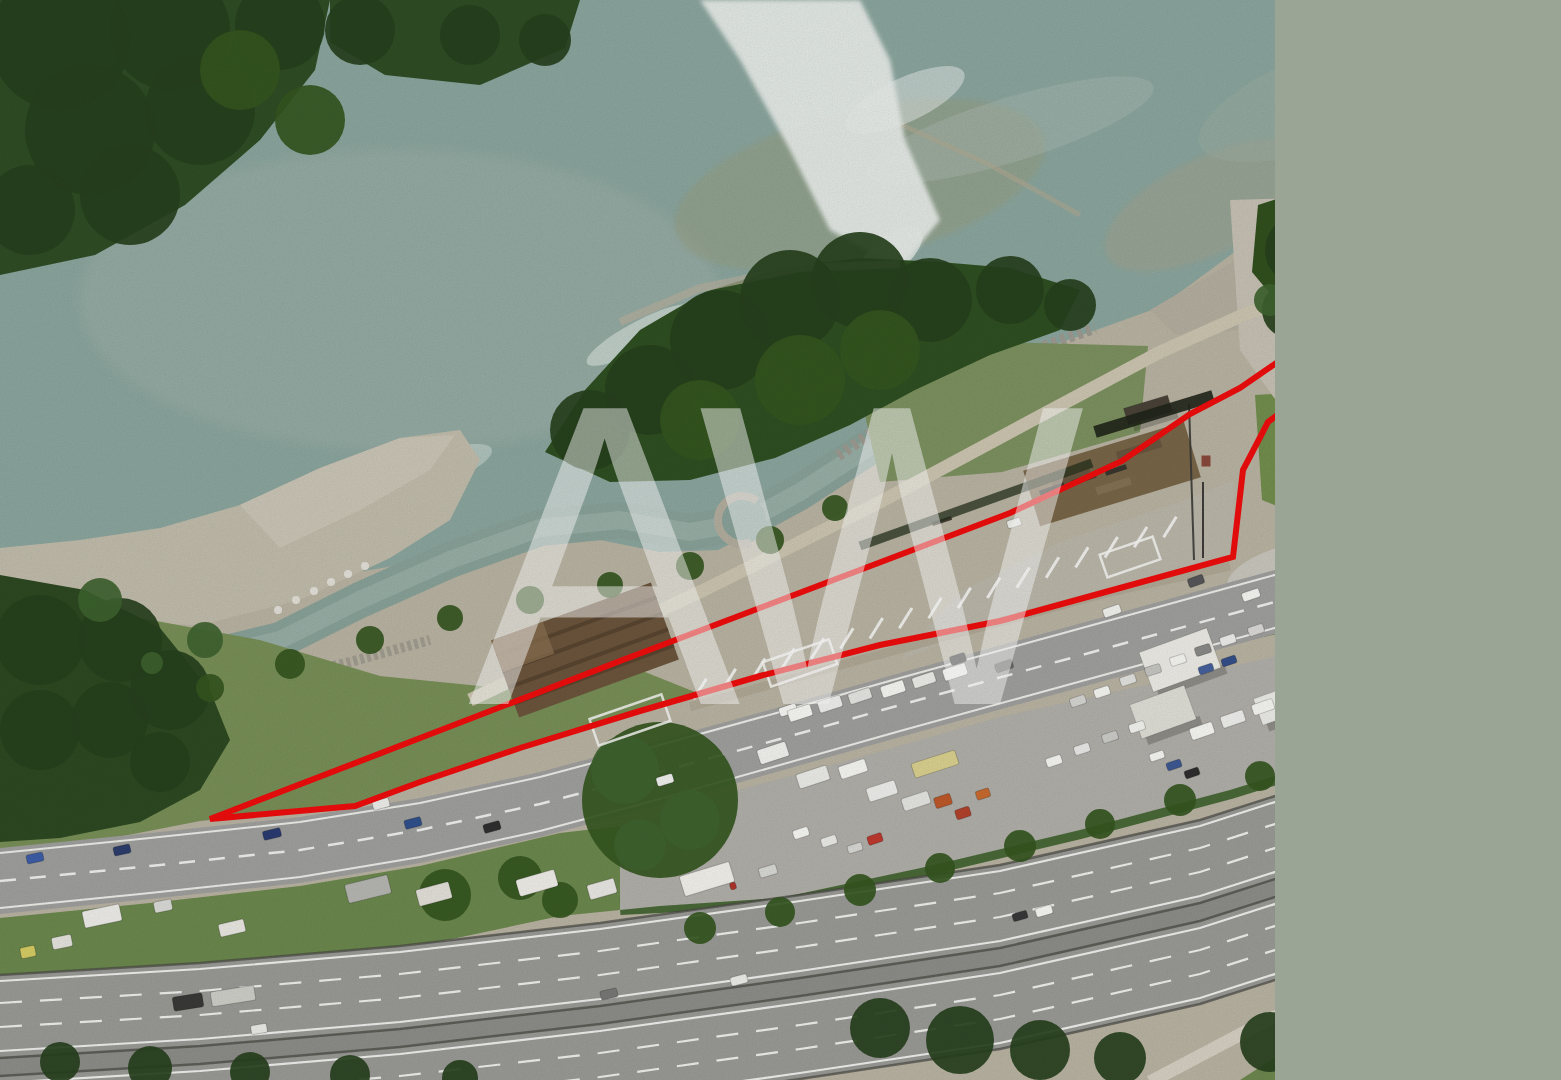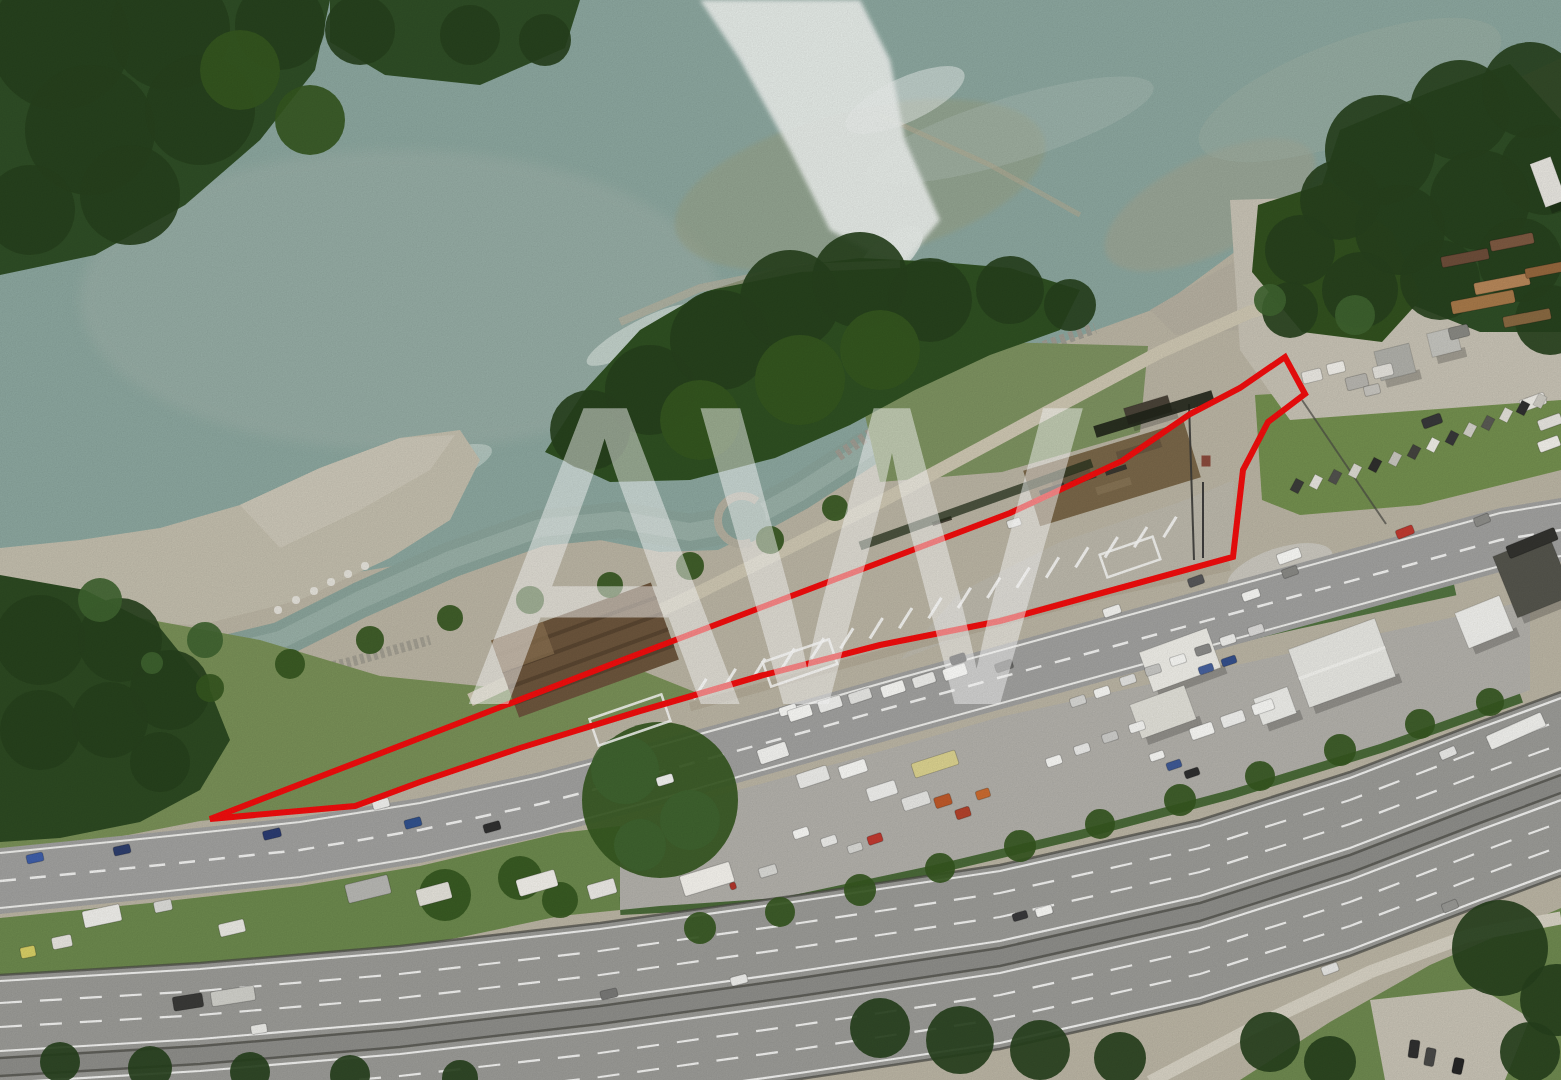--- a/index.html
+++ b/index.html
@@ -1,16 +1,16 @@
 <!DOCTYPE html>
 <html><head>
 <meta charset="utf-8">
 <style>
   html,body{margin:0;padding:0;background:#9aa596;}
-  #stage{width:1561px;height:1080px;position:relative;overflow:hidden;font-family:"Liberation Sans",sans-serif;}
+  #stage{width:1275px;height:1080px;position:relative;overflow:hidden;font-family:"Liberation Sans",sans-serif;}
   svg{display:block}
   .wm{font-family:"Liberation Sans",sans-serif;font-weight:400;}
 </style>
 </head>
 <body>
 
 <div id="stage">
 <svg id="scene" width="1561" height="1080" viewBox="0 0 1561 1080">
   <defs>
     <filter id="grain" x="0" y="0" width="100%" height="100%">

